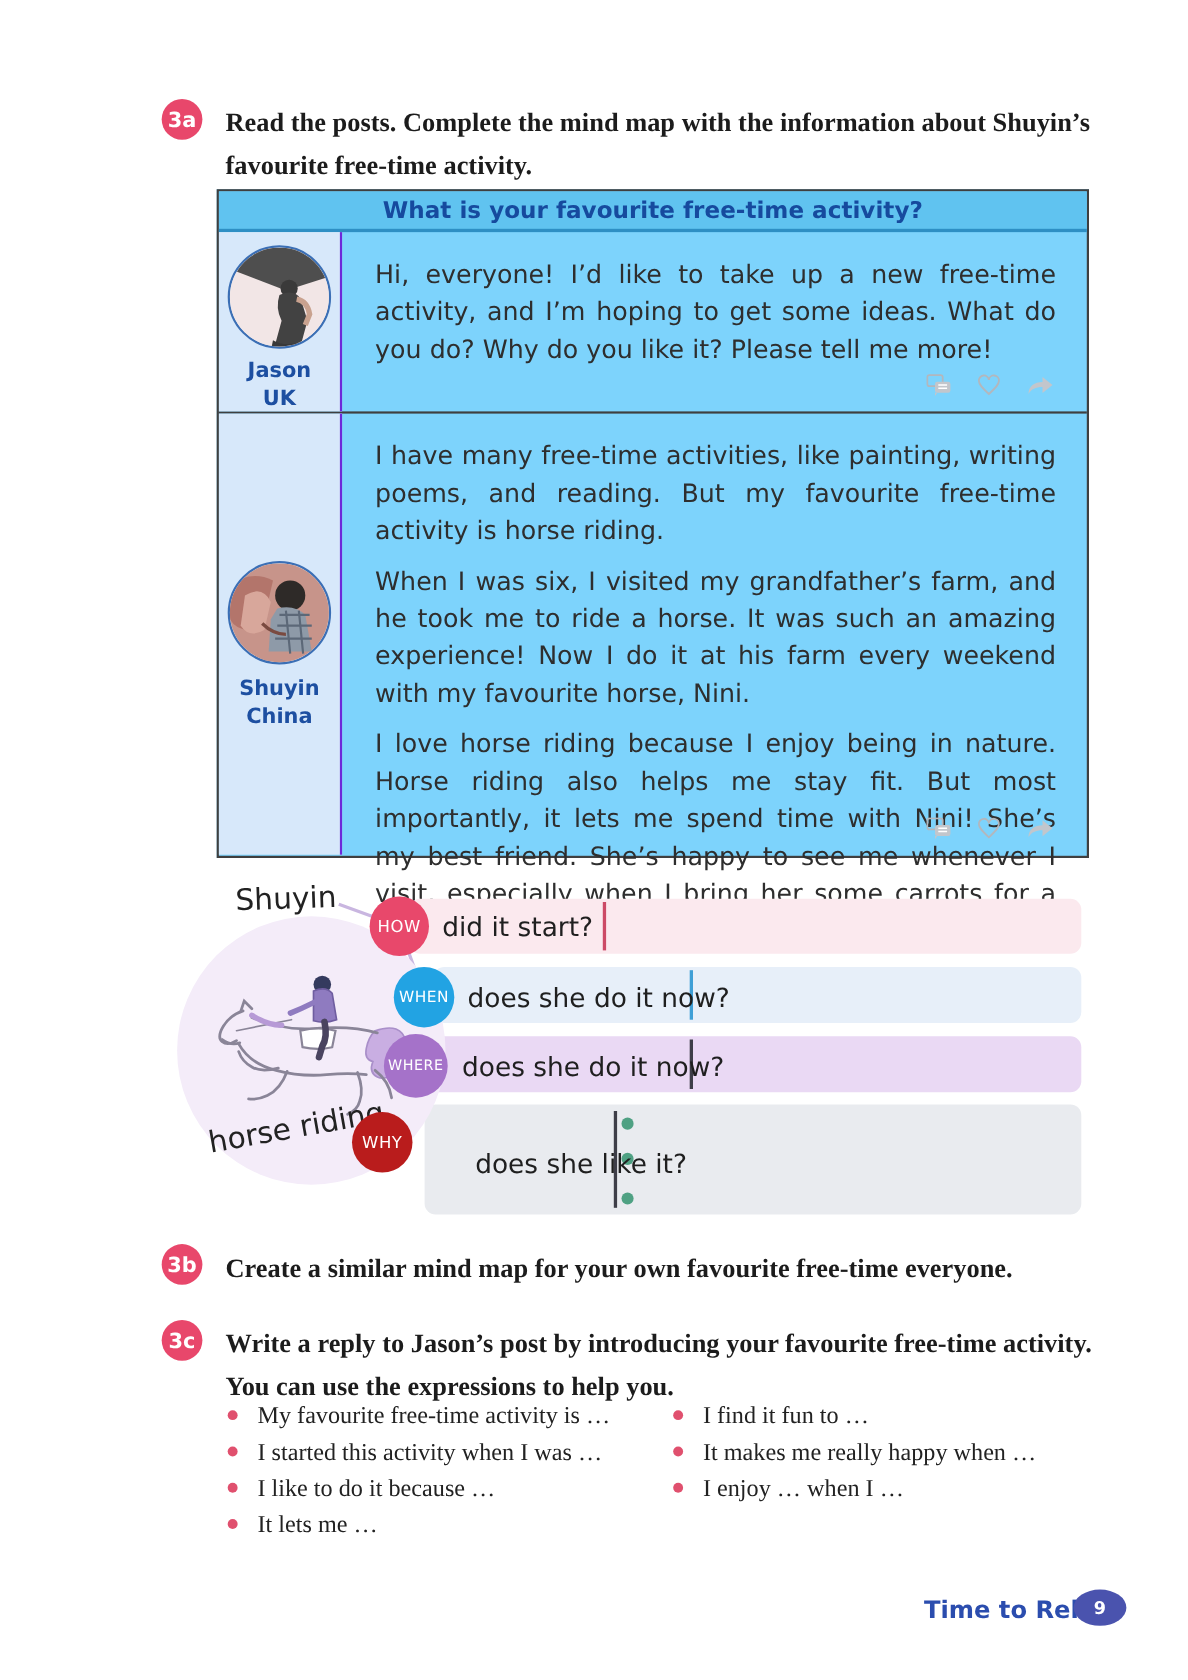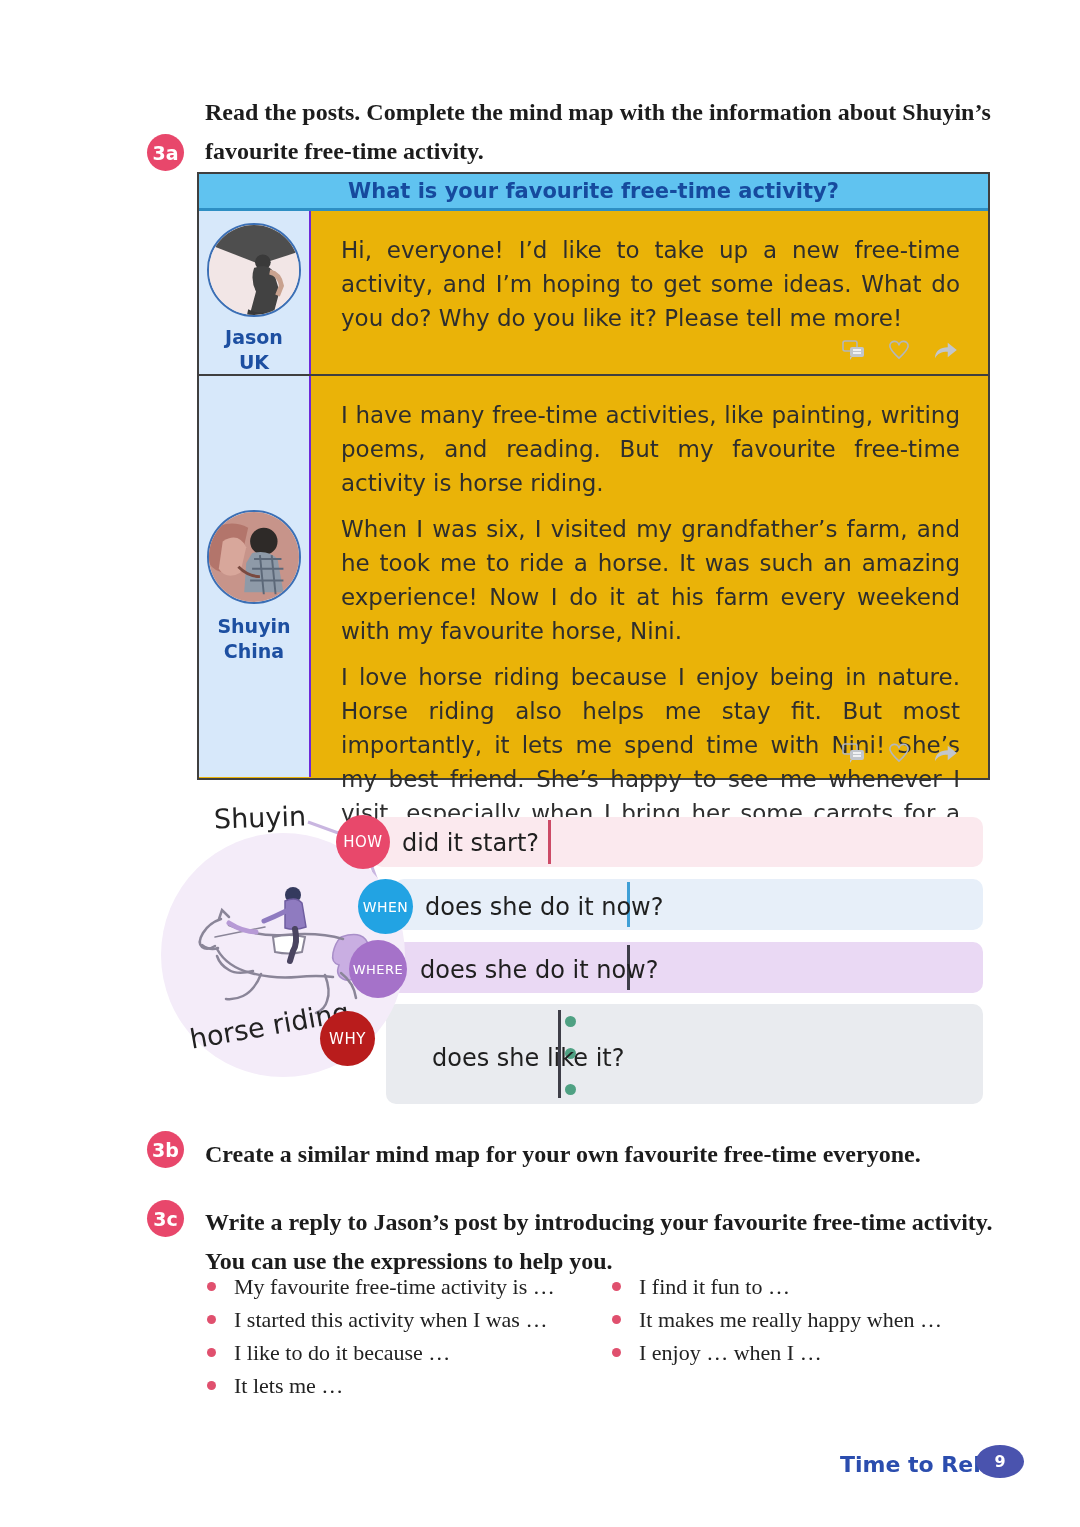--- a/index.html
+++ b/index.html
@@ -14,21 +14,21 @@
     display:flex; align-items:center; justify-content:center;
     font-family:"DejaVu Sans", sans-serif;
   }
   .instruction {
     position:absolute; font-family:"Liberation Serif", serif; font-weight:bold;
     font-size:24px; color:#1c1c1c; line-height:39px;
   }
   
   .forum {
     position:absolute; left:197px; top:172px; width:793px; height:608px;
-    border:2px solid #3f3f3f; background:#eab308;
+    border:2px solid #3f3f3f; background:#7dd3fc;
   }
   .forum-header {
     height:37px; background:#60c3f0; border-bottom:3px solid #2e8fc4;
     color:#164a9e; font-weight:bold; font-size:21px; text-align:center; line-height:34px;
   }
   .forum-row { display:flex; }
   .row-jason { height:163px; }
   .row-shuyin { height:403px; border-top:2px solid #3f3f3f; }
   .left-col {
     width:112px; background:#d7e8fa; border-right:2px solid #6d28d9;
@@ -75,21 +75,21 @@
     position:absolute; left:976px; top:1445px; width:48px; height:33px; border-radius:50%;
     background:#4a53ae; color:#fff; font-size:16px; font-weight:bold;
     display:flex; align-items:center; justify-content:center;
   }
 </style>
 </head>
 <body>
 
 <div class="page">
 
-  <div class="badge" style="left:147px; top:90px;margin-top:44px;">
+  <div class="badge" style="left:147px; top:90px;">
     <span>3a</span>
   </div>
   <div class="instruction" style="left:205px; top:93px; width:790px;">Read the posts. Complete the mind map with the information about Shuyin’s favourite free-time activity.</div>
 
   <div class="forum">
     <div class="forum-header">What is your favourite free-time activity?</div>
 
     <div class="forum-row row-jason">
       <div class="left-col">
         <div class="avatar" style="margin-top:12px;">

